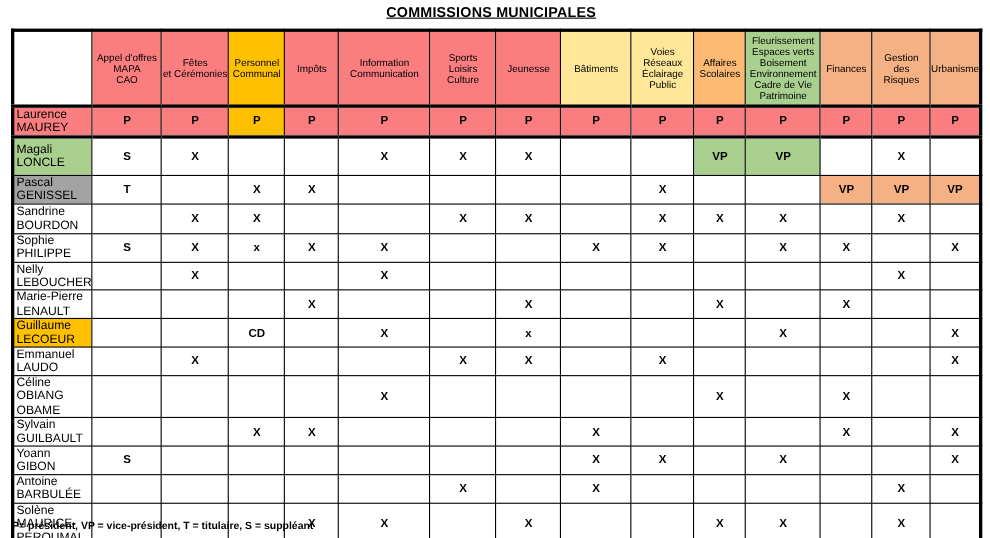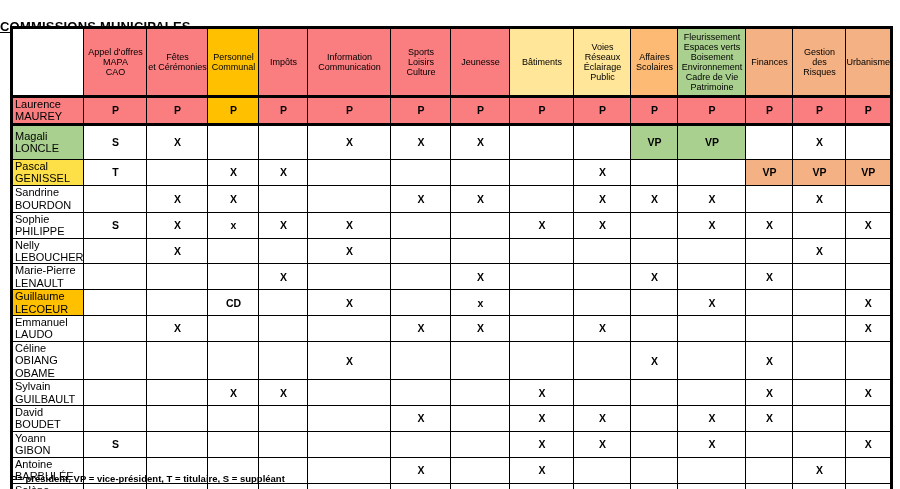--- a/index.html
+++ b/index.html
@@ -1,18 +1,18 @@
 <!DOCTYPE html>
 <html><head>
 <meta charset="utf-8">
 <style>
   html, body { margin:0; padding:0; background:#ffffff; }
   body { width:900px; height:489px; font-family:"Liberation Sans", sans-serif; color:#000; }
   .page { position:relative; width:900px; height:489px; overflow:hidden; background:#fff; }
-  .title { position:absolute; top:19px; left:0; width:893px; 
+  .title { position:absolute; top:3px; left:0; width:893px; text-align:center;
            font-size:13px; font-weight:bold; text-decoration:underline; letter-spacing:.2px; }
   table.grid { position:absolute; left:10px; top:26px; border-collapse:collapse; table-layout:fixed;
                border:3px solid #000; }
   .grid th, .grid td { border:1px solid #000; padding:0; overflow:hidden; }
   .grid thead th { border-bottom:3px solid #000; font-weight:normal; font-size:9px; line-height:1.13;
                    text-align:center; vertical-align:middle; white-space:pre-line; }
   .grid thead th.corner { background:#fff; }
   .grid tbody th.name { font-weight:normal; font-size:11px; line-height:1.13; text-align:left;
                         vertical-align:middle; padding-left:2px; white-space:pre-line; background:#fff; }
   .grid td.mark { text-align:center; vertical-align:middle; font-weight:bold; font-size:10.5px; background:#fff; }
@@ -110,21 +110,21 @@
           <td class="mark">X</td>
           <td class="mark"></td>
           <td class="mark"></td>
           <td class="mark" style="background: rgb(169, 208, 142);">VP</td>
           <td class="mark" style="background: rgb(169, 208, 142);">VP</td>
           <td class="mark"></td>
           <td class="mark">X</td>
           <td class="mark"></td>
         </tr>
         <tr style="height: 23px;">
-          <th class="name" style="background: #fde047;">Pascal
+          <th class="name" style="background: #a3a3a3;">Pascal
 GENISSEL</th>
           <td class="mark">T</td>
           <td class="mark"></td>
           <td class="mark">X</td>
           <td class="mark">X</td>
           <td class="mark"></td>
           <td class="mark"></td>
           <td class="mark"></td>
           <td class="mark"></td>
           <td class="mark">X</td>
@@ -270,37 +270,20 @@
           <td class="mark"></td>
           <td class="mark"></td>
           <td class="mark"></td>
           <td class="mark">X</td>
           <td class="mark"></td>
           <td class="mark"></td>
           <td class="mark"></td>
           <td class="mark">X</td>
           <td class="mark"></td>
           <td class="mark">X</td>
-        </tr>
-        <tr style="height: 16px;">
-          <th class="name">David BOUDET</th>
-          <td class="mark"></td>
-          <td class="mark"></td>
-          <td class="mark"></td>
-          <td class="mark"></td>
-          <td class="mark"></td>
-          <td class="mark">X</td>
-          <td class="mark"></td>
-          <td class="mark">X</td>
-          <td class="mark">X</td>
-          <td class="mark"></td>
-          <td class="mark">X</td>
-          <td class="mark">X</td>
-          <td class="mark"></td>
-          <td class="mark"></td>
         </tr>
         <tr style="height: 16px;">
           <th class="name">Yoann GIBON</th>
           <td class="mark">S</td>
           <td class="mark"></td>
           <td class="mark"></td>
           <td class="mark"></td>
           <td class="mark"></td>
           <td class="mark"></td>
           <td class="mark"></td>

